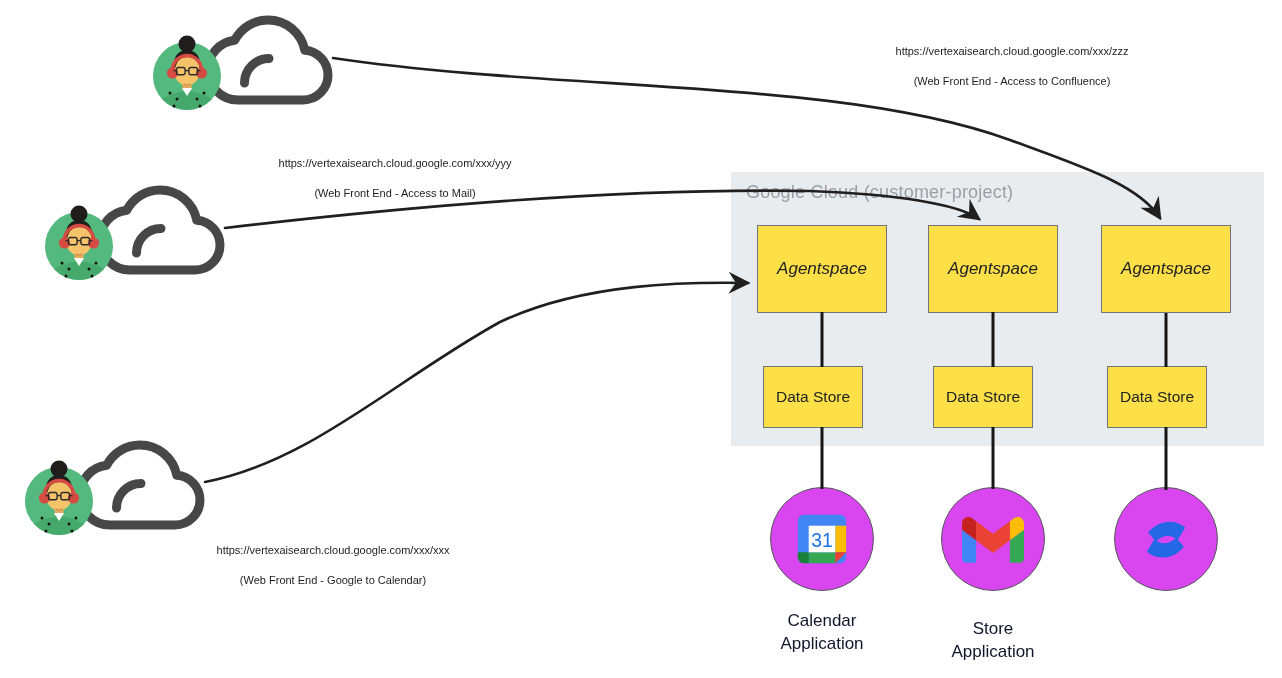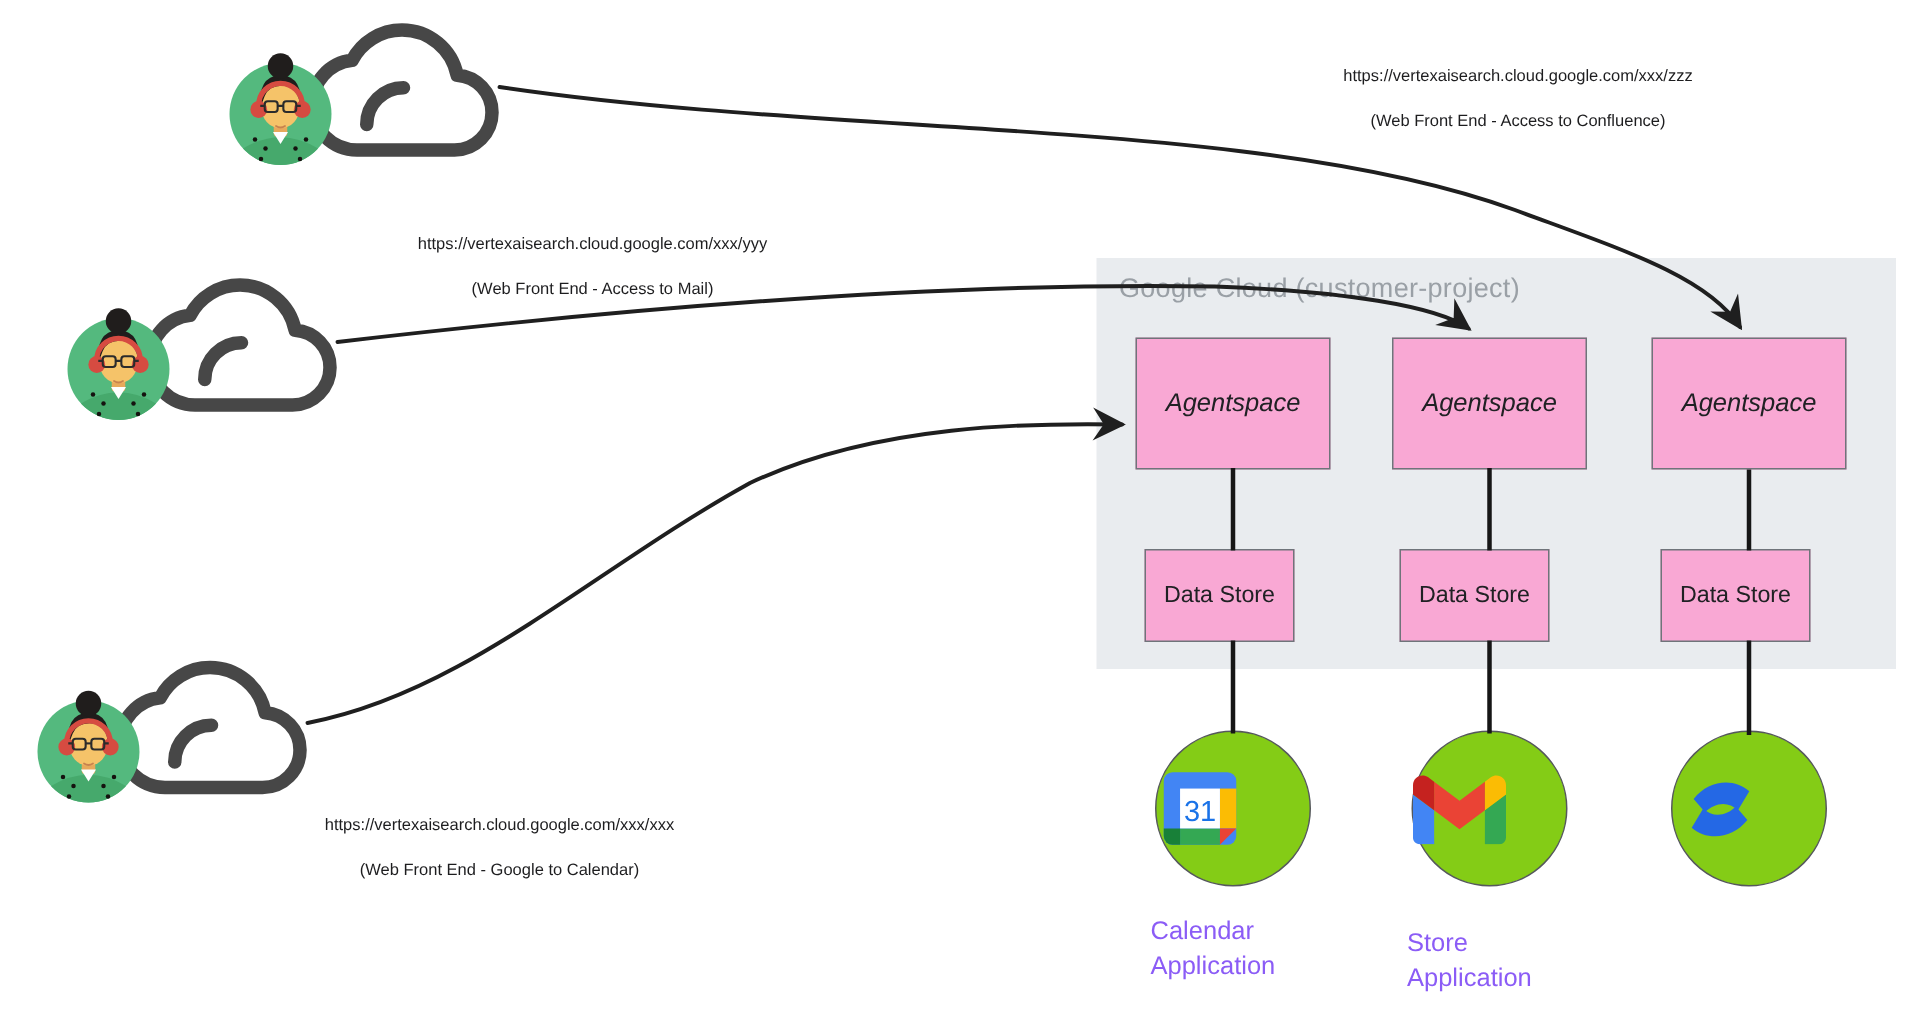--- a/index.html
+++ b/index.html
@@ -5,31 +5,31 @@
   html,body{margin:0;padding:0;background:#ffffff;}
   .stage{
     position:relative;width:1282px;height:678px;overflow:hidden;background:#ffffff;
     font-family:"Liberation Sans","DejaVu Sans",sans-serif;color:#202124;
   }
   .abs{position:absolute;}
   
   .panel{left:731px;top:172px;width:533px;height:274px;background:#e9ecef;z-index:1;}
   .panel-title{left:746px;top:182px;font-size:18px;color:#9aa0a6;letter-spacing:.2px;z-index:2;white-space:nowrap;}
   
-  .box{background:#f9a8d4;border:1px solid #6f747a;box-sizing:border-box;
+  .box{background:#fde047;border:1px solid #6f747a;box-sizing:border-box;
        display:flex;align-items:center;justify-content:center;z-index:3;text-align:center;}
   .agent{width:130px;height:88px;top:225px;font-style:italic;font-size:17px;}
   .agent.c1{left:757px;} .agent.c2{left:928px;} .agent.c3{left:1101px;}
   .ds{width:100px;height:62px;top:366px;font-size:15.5px;}
   .ds.c1{left:763px;} .ds.c2{left:933px;} .ds.c3{left:1107px;}
   
-  .app-circle{width:104px;height:104px;top:487px;border-radius:50%;background:#84cc16;
-      border:1.4px solid #55585c;box-sizing:border-box;display:flex;align-items:center;z-index:3;}
+  .app-circle{width:104px;height:104px;top:487px;border-radius:50%;background:#d946ef;
+      border:1.4px solid #55585c;box-sizing:border-box;display:flex;align-items:center;justify-content:center;z-index:3;}
   .app-circle.c1{left:770px;} .app-circle.c2{left:941px;} .app-circle.c3{left:1114px;}
-  .app-label{width:110px;font-size:17px;line-height:23px;color:#8b5cf6;z-index:3;}
+  .app-label{width:110px;text-align:center;font-size:17px;line-height:23px;color:#0f172a;z-index:3;}
   .app-label.c1{left:767px;top:609px;} .app-label.c2{left:938px;top:617px;} .app-label.c3{left:1111px;top:626px;}
   
   .url-block{width:500px;text-align:center;font-size:11px;line-height:30px;color:#1d1d1f;z-index:2;}
   .url-block.u0{left:762px;top:36px;}
   .url-block.u1{left:145px;top:148px;}
   .url-block.u2{left:83px;top:535px;}
   
   .user-group{width:210px;height:120px;z-index:2;}
   .user-group.g0{left:128px;top:15px;}
   .user-group.g1{left:20px;top:185px;}

